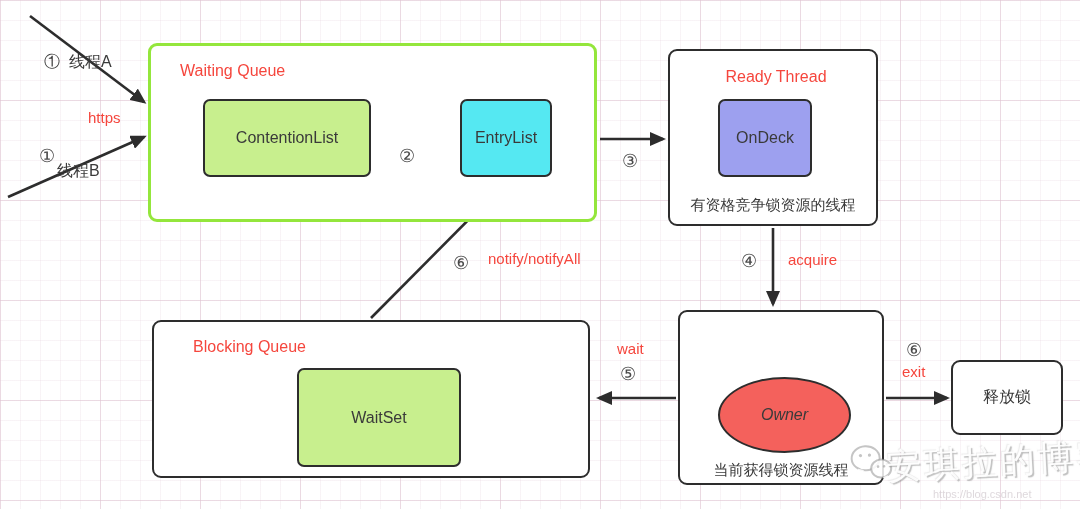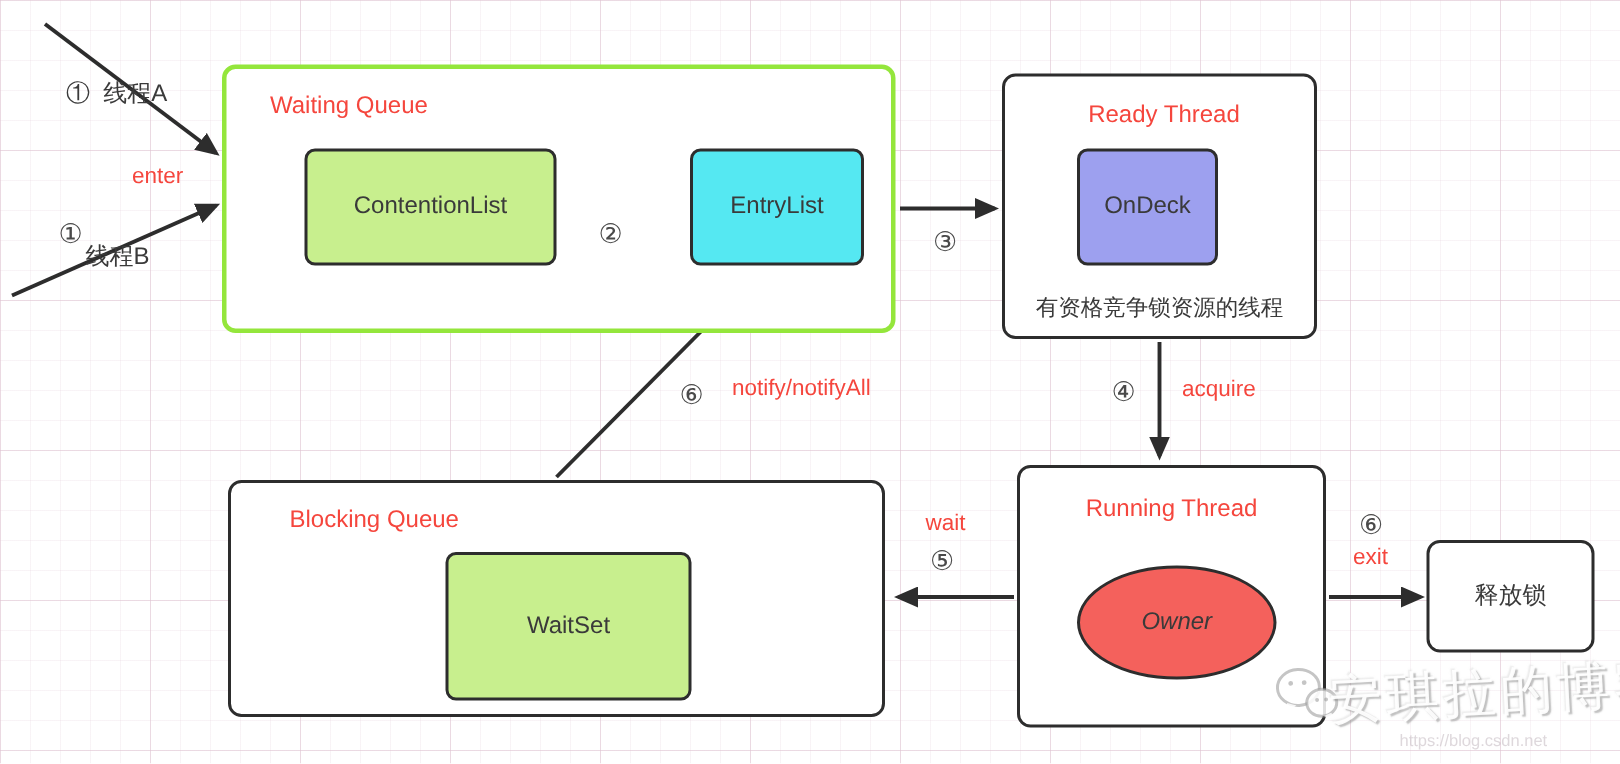--- a/index.html
+++ b/index.html
@@ -122,28 +122,28 @@
     <line x1="773" y1="228" x2="773" y2="304" stroke="#2d2d2d" stroke-width="2.6" marker-end="url(#ah)"></line>
     <line x1="371" y1="318" x2="502" y2="186" stroke="#2d2d2d" stroke-width="2.6" marker-end="url(#ah)"></line>
     <line x1="676" y1="398" x2="599" y2="398" stroke="#2d2d2d" stroke-width="2.6" marker-end="url(#ah)"></line>
     <line x1="886" y1="398" x2="947" y2="398" stroke="#2d2d2d" stroke-width="2.6" marker-end="url(#ah)"></line>
   </svg>
 
   <div class="dark-label" style="left:44px;top:52px;font-size:16px;">
     <span>①</span>&nbsp;
     <span>线程A</span>
   </div>
-  <div class="red-small" style="left:88px;top:109px;">enter</div>
+  <div class="red-small" style="left:88px;top:109px;">https</div>
   <div class="step-num" style="left:39px;top:145px;">①</div>
   <div class="dark-label" style="left:57px;top:161px;font-size:16px;">线程B</div>
 
   <div class="queue-green" style="left:148px;top:43px;width:449px;height:179px;"></div>
   <div class="red-title" style="left:180px;top:62px;">Waiting Queue</div>
   <div class="fillbox" style="left:203px;top:99px;width:168px;height:78px;background:#c8ef8e;">ContentionList</div>
-  <div class="fillbox" style="left:460px;top:99px;width:116px;height:78px;background:#55e8f2;">EntryList</div>
+  <div class="fillbox" style="left:460px;top:99px;width:92px;height:78px;background:#55e8f2;">EntryList</div>
   <div class="step-num" style="left:399px;top:145px;">②</div>
 
   <div class="step-num" style="left:622px;top:150px;">③</div>
 
   <div class="box" style="left:668px;top:49px;width:210px;height:177px;"></div>
   <div class="red-title" style="left:668px;top:68px;width:216px;text-align:center;">Ready Thread</div>
   <div class="fillbox" style="left:718px;top:99px;width:94px;height:78px;background:#9da0ef;">OnDeck</div>
   <div class="caption" style="left:668px;top:196px;width:210px;">有资格竞争锁资源的线程</div>
 
   <div class="step-num" style="left:741px;top:250px;">④</div>
@@ -153,22 +153,22 @@
   <div class="red-small" style="left:488px;top:250px;">notify/notifyAll</div>
 
   <div class="box" style="left:152px;top:320px;width:438px;height:158px;"></div>
   <div class="red-title" style="left:193px;top:338px;">Blocking Queue</div>
   <div class="fillbox" style="left:297px;top:368px;width:164px;height:99px;background:#c8ef8e;">WaitSet</div>
 
   <div class="red-small" style="left:617px;top:340px;">wait</div>
   <div class="step-num" style="left:620px;top:363px;">⑤</div>
 
   <div class="box" style="left:678px;top:310px;width:206px;height:175px;"></div>
-  <div class="red-title" style="left:678px;top:331px;width:206px;text-align:center;">Running Thread</div>
   <div class="ellipse" style="left:718px;top:377px;width:133px;height:76px;background:#f4615c;">Owner</div>
+  <div class="caption" style="left:678px;top:461px;width:206px;">当前获得锁资源线程</div>
 
   <div class="step-num" style="left:906px;top:339px;">⑥</div>
   <div class="red-small" style="left:902px;top:363px;">exit</div>
 
   <div class="box" style="left:951px;top:360px;width:112px;height:75px;display:flex;align-items:center;justify-content:center;font-size:16px;color:#3a3a3a;">释放锁</div>
 
   <div class="wm-icon">
     <svg width="46" height="42" viewBox="0 0 46 42">
       <g stroke="rgba(150,150,150,0.55)" stroke-width="2" fill="rgba(255,255,255,0.85)">
         <ellipse cx="18" cy="16" rx="14" ry="12"></ellipse>

